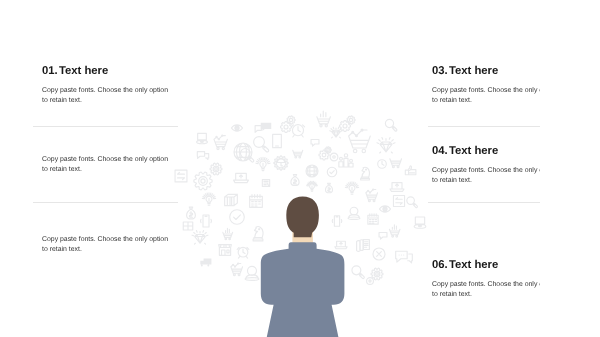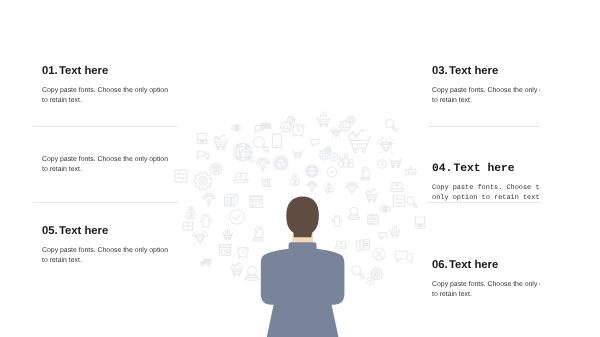--- a/index.html
+++ b/index.html
@@ -32,31 +32,30 @@
     <div class="blk-body">Copy paste fonts. Choose the only option to retain text.</div>
   </div>
   <div class="divider" style="left:33px;top:126px;width:145px;"></div>
 
   <div class="block" style="left:42px;top:146px;">
     <div class="blk-body">Copy paste fonts. Choose the only option to retain text.</div>
   </div>
   <div class="divider" style="left:33px;top:202px;width:145px;"></div>
 
   <div class="block" style="left:42px;top:226px;">
-    <div class="blk-title"><span class="t-num">05.</span><span class="t-lbl">Text here</span></div>
     <div class="blk-body">Copy paste fonts. Choose the only option to retain text.</div>
   </div>
 
   <div class="block" style="left:432px;top:66px;">
     <div class="blk-title"><span class="t-num">03.</span><span class="t-lbl">Text here</span></div>
     <div class="blk-body">Copy paste fonts. Choose the only option to retain text.</div>
   </div>
   <div class="divider" style="left:428px;top:126px;width:140px;"></div>
 
-  <div class="block" style="left:432px;top:164px;font-family:Liberation Mono, monospace;">
+  <div class="block" style="left:432px;top:146px;">
     <div class="blk-title"><span class="t-num">04.</span><span class="t-lbl">Text here</span></div>
     <div class="blk-body">Copy paste fonts. Choose the only option to retain text.</div>
   </div>
   <div class="divider" style="left:428px;top:202px;width:140px;"></div>
 
   <div class="block" style="left:432px;top:226px;margin-top:34px;">
     <div class="blk-title"><span class="t-num">06.</span><span class="t-lbl">Text here</span></div>
     <div class="blk-body">Copy paste fonts. Choose the only option to retain text.</div>
   </div>
 

